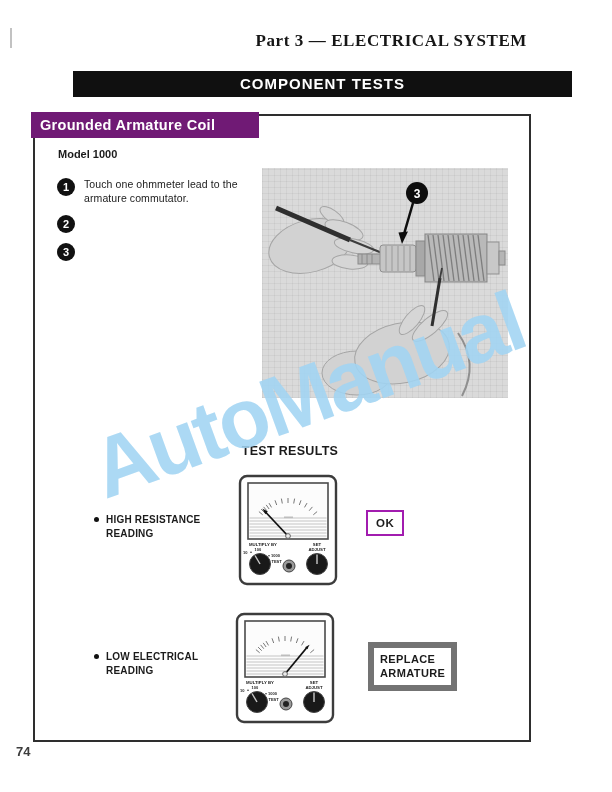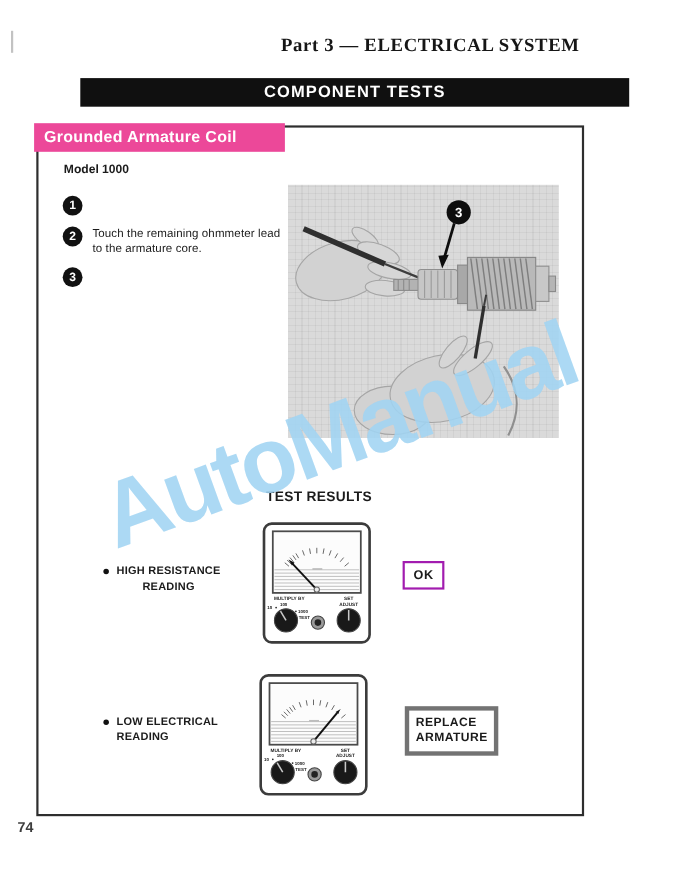--- a/index.html
+++ b/index.html
@@ -23,21 +23,21 @@
   
   .banner{
     left:33px;top:71px;width:499px;height:26px;background:#101010;color:#fff;
     font-weight:bold;font-size:15px;letter-spacing:1px;text-align:center;line-height:26px;margin-left:40px;
   }
 
   
   .content-box{left:33px;top:114px;width:494px;height:624px;border:2px solid #2e2e2e;background:#fff;}
 
   .section-bar{
-    left:31px;top:112px;width:228px;height:26px;background:#ec4899;color:#fff;
+    left:31px;top:112px;width:228px;height:26px;background:#701a75;color:#fff;
     font-weight:bold;font-size:14.5px;line-height:26px;padding-left:9px;box-sizing:border-box;
     letter-spacing:.3px;z-index:4;
   }
 
   .model{left:58px;top:148px;font-weight:bold;font-size:11px;}
 
   .steps{left:57px;top:178px;width:212px;}
   .step{display:flex;align-items:flex-start;margin-bottom:10px;}
   .step-badge{
     width:18px;height:18px;border-radius:50%;background:#111;color:#fff;flex:0 0 18px;
@@ -64,29 +64,29 @@
   }
 
   .test-heading{left:230px;top:444px;width:120px;text-align:center;font-weight:bold;font-size:12.5px;letter-spacing:.3px;}
 
   .meter-1{left:238px;top:474px;width:100px;height:112px;}
   .meter-2{left:235px;top:612px;width:100px;height:112px;}
 
   .result-label{display:flex;align-items:flex-start;}
   .result-label .dot{width:5px;height:5px;border-radius:50%;background:#111;margin:4px 7px 0 0;flex:0 0 5px;}
   .result-label .txt{font-weight:bold;font-size:10px;line-height:1.35;letter-spacing:.2px;}
-  .high-label{left:94px;top:513px;text-align:center;}
+  .high-label{left:94px;top:513px;}
   .low-label{left:94px;top:650px;}
 
   .ok-box{
     left:366px;top:510px;border:2px solid #a21caf;background:#fff;
     font-weight:bold;font-size:11.5px;letter-spacing:.5px;padding:5px 8px;
   }
   .replace-box{
-    left:368px;top:642px;border:4px solid #737373;background:#fff;
+    left:368px;top:642px;border:6px solid #737373;background:#fff;
     font-weight:bold;font-size:11px;letter-spacing:.4px;padding:4px 6px;line-height:1.3;
   }
 
   .page-num{left:16px;top:744px;font-weight:bold;font-size:13px;color:#3d3d3d;}
 
   svg text{font-family:"Liberation Sans", sans-serif;}
 </style>
 </head>
 <body>
 
@@ -101,24 +101,24 @@
 
 <div class="abs content-box"></div>
 
 <div class="abs section-bar">Grounded Armature Coil</div>
 
 <div class="abs model">Model 1000</div>
 
 <div class="abs steps">
   <div class="step">
     <div class="step-badge">1</div>
+    <div class="step-text">Touch one ohmmeter lead to the armature commutator.</div>
   </div>
   <div class="step">
     <div class="step-badge">2</div>
-    <div class="step-text">Touch the remaining ohmmeter lead to the armature core.</div>
   </div>
   <div class="step">
     <div class="step-badge">3</div>
   </div>
 </div>
 
 <div class="abs photo">
   <svg width="246" height="230" viewBox="0 0 246 230">
 
     <g>

